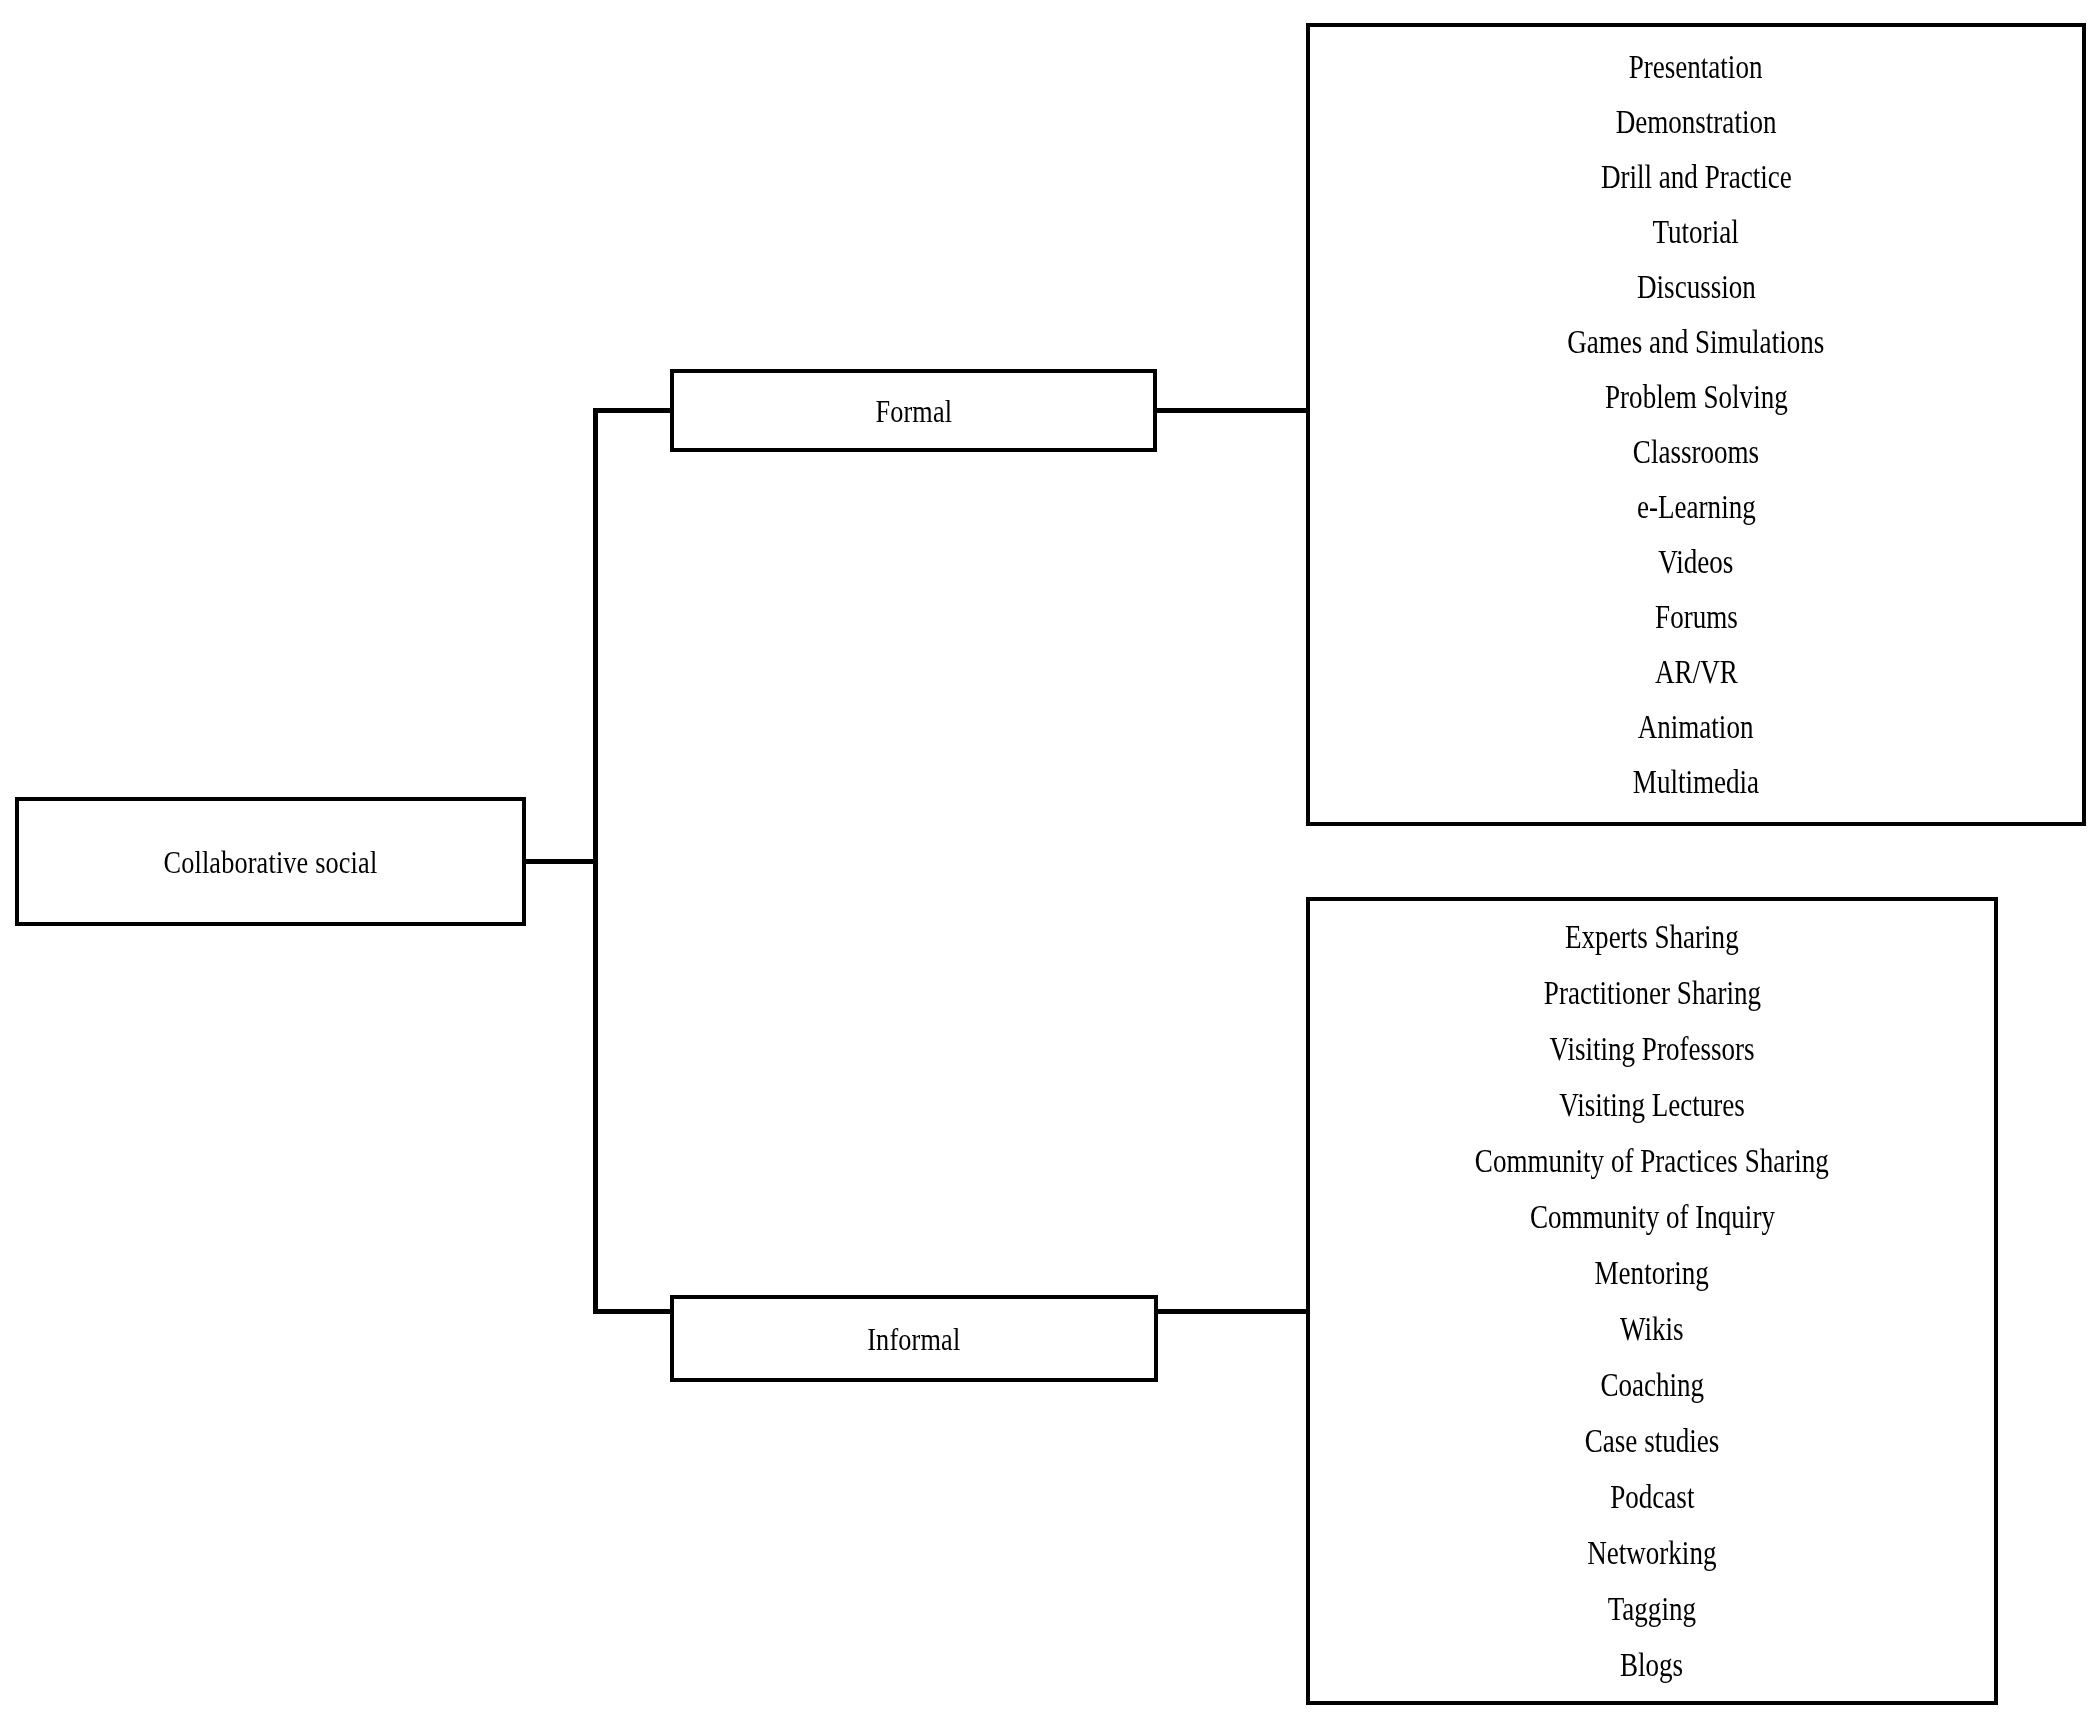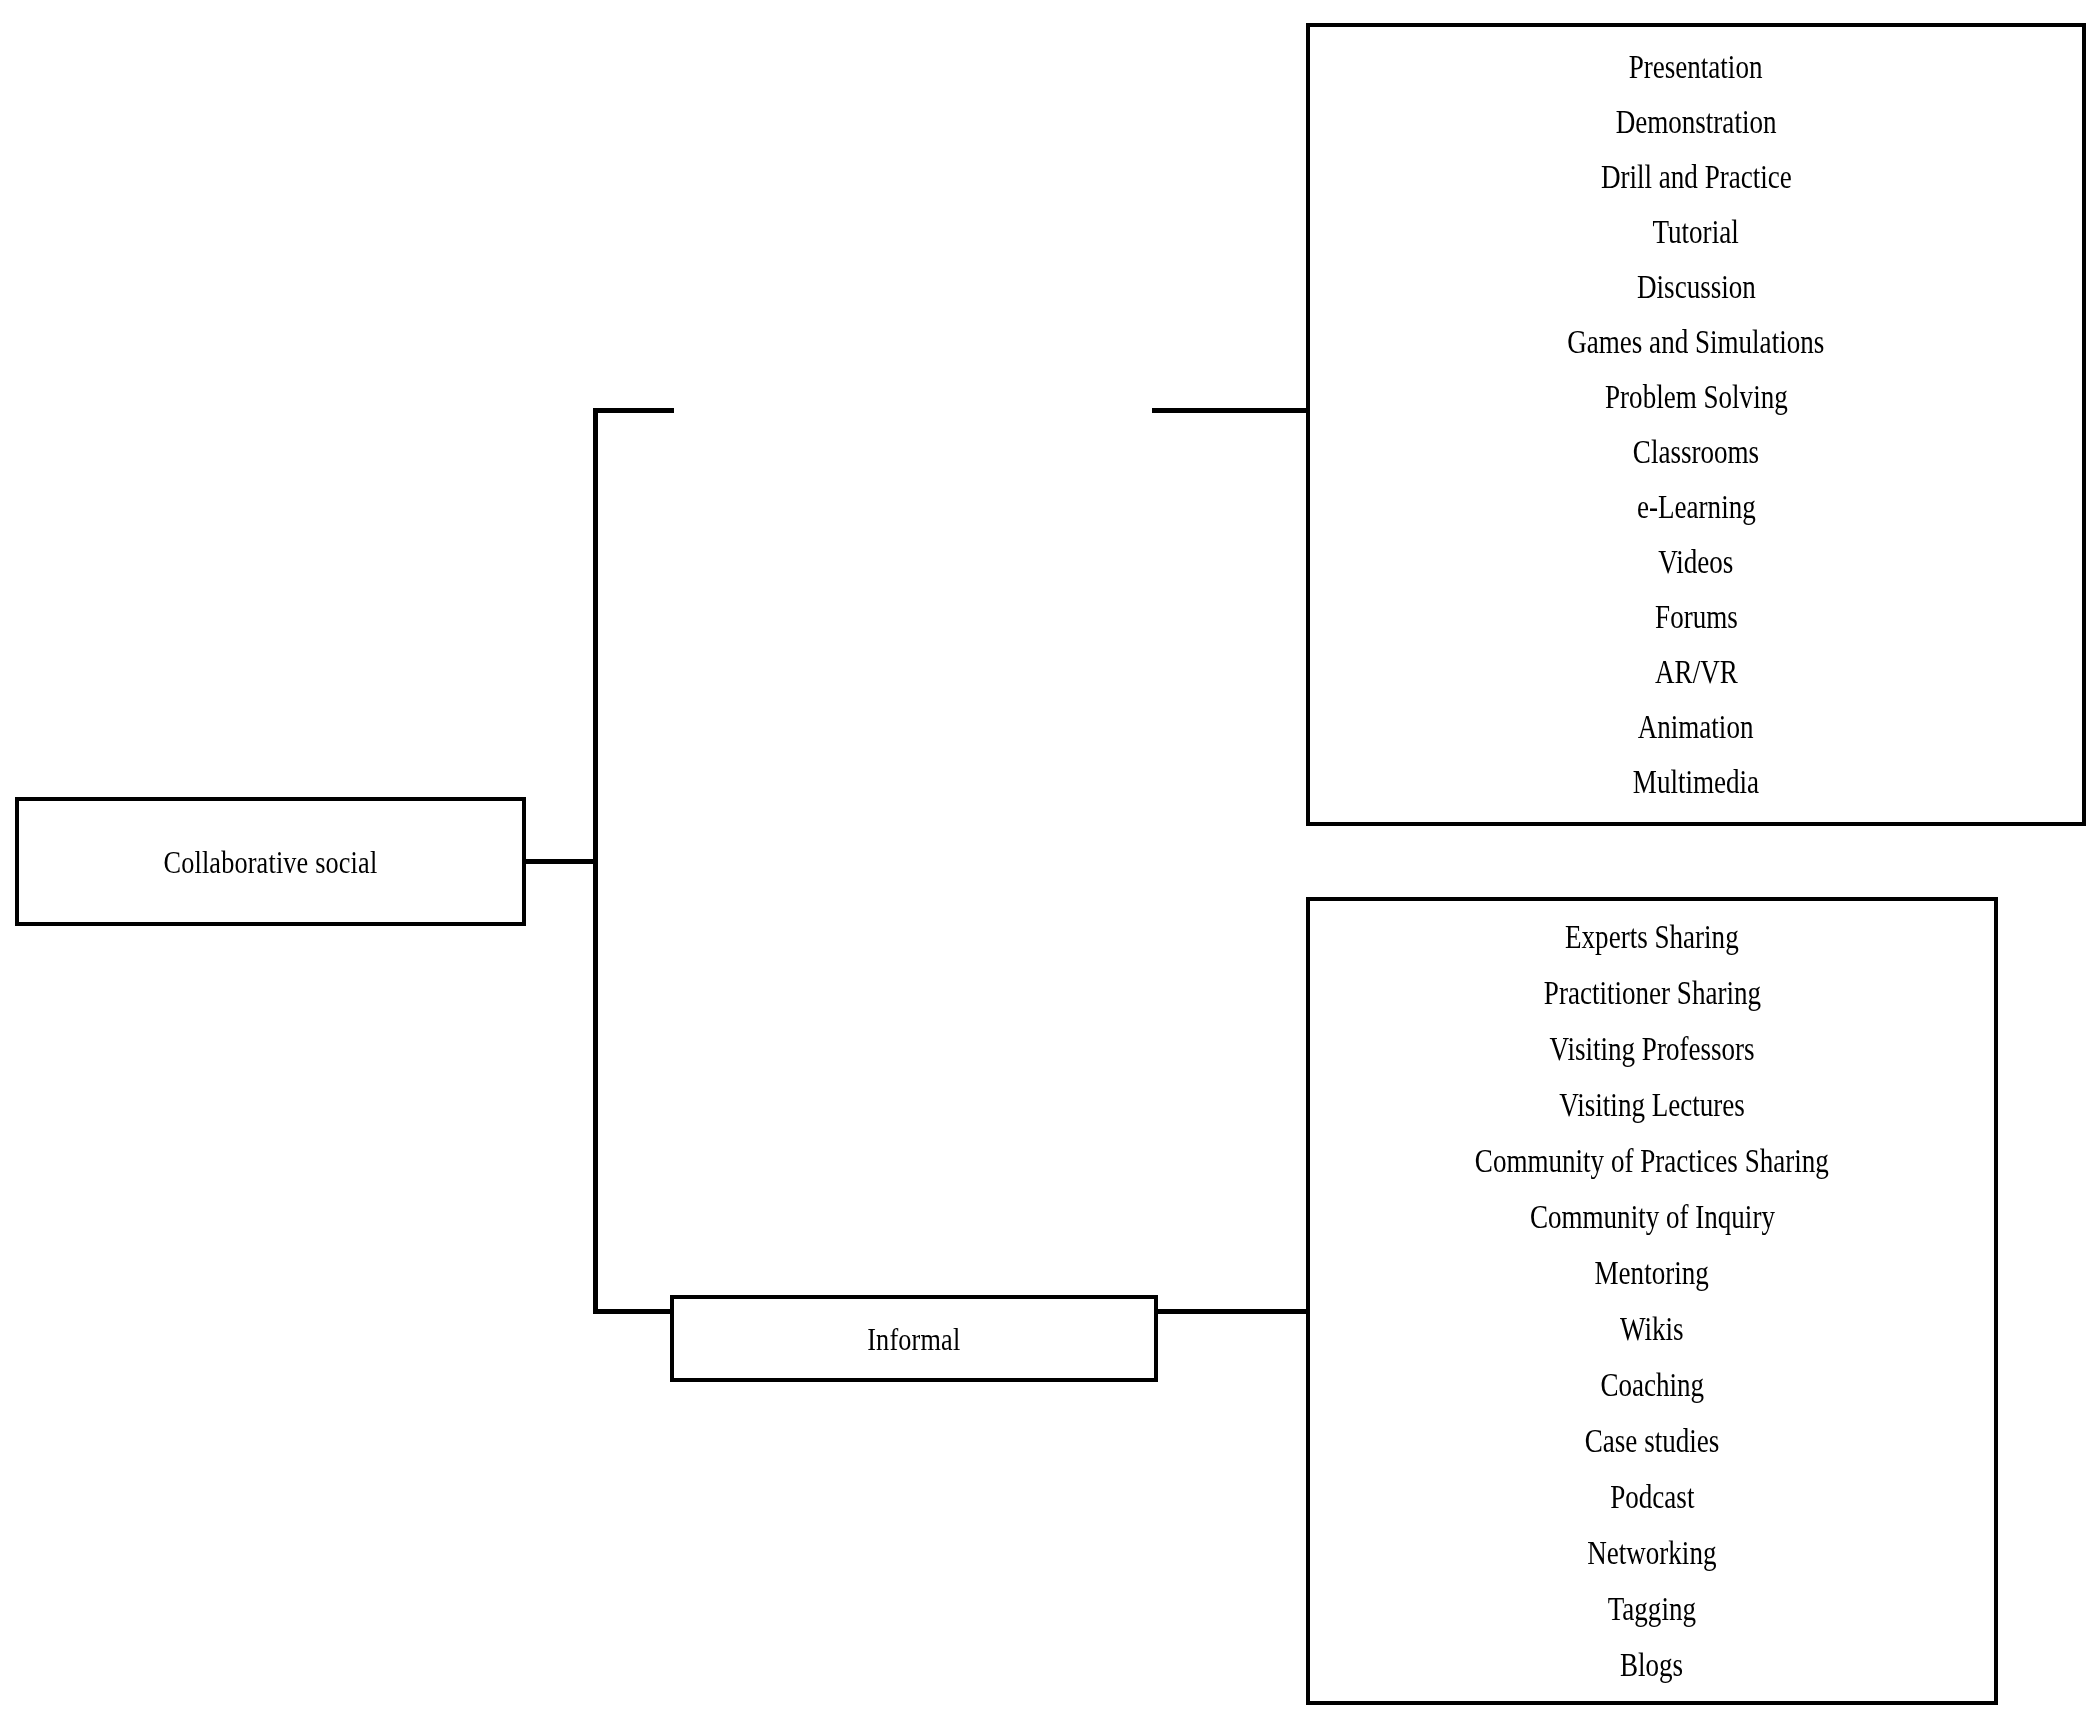--- a/index.html
+++ b/index.html
@@ -148,20 +148,23 @@
   <div class="conn" id="conn-spine-v"></div>
   <div class="conn" id="conn-formal-h"></div>
   <div class="conn" id="conn-informal-h"></div>
   <div class="conn" id="conn-formal-list-h"></div>
   <div class="conn" id="conn-informal-list-h"></div>
 
   <div class="node-box" id="root-box">
     <span class="node-label">Collaborative social</span>
   </div>
 
+  <div class="node-box" id="formal-box">
+    <span class="node-label">Formal</span>
+  </div>
 
   <div class="node-box" id="informal-box">
     <span class="node-label">Informal</span>
   </div>
 
   <div class="list-box" id="formal-list-box">
     <div class="list-item">Presentation</div>
     <div class="list-item">Demonstration</div>
     <div class="list-item">Drill and Practice</div>
     <div class="list-item">Tutorial</div>

